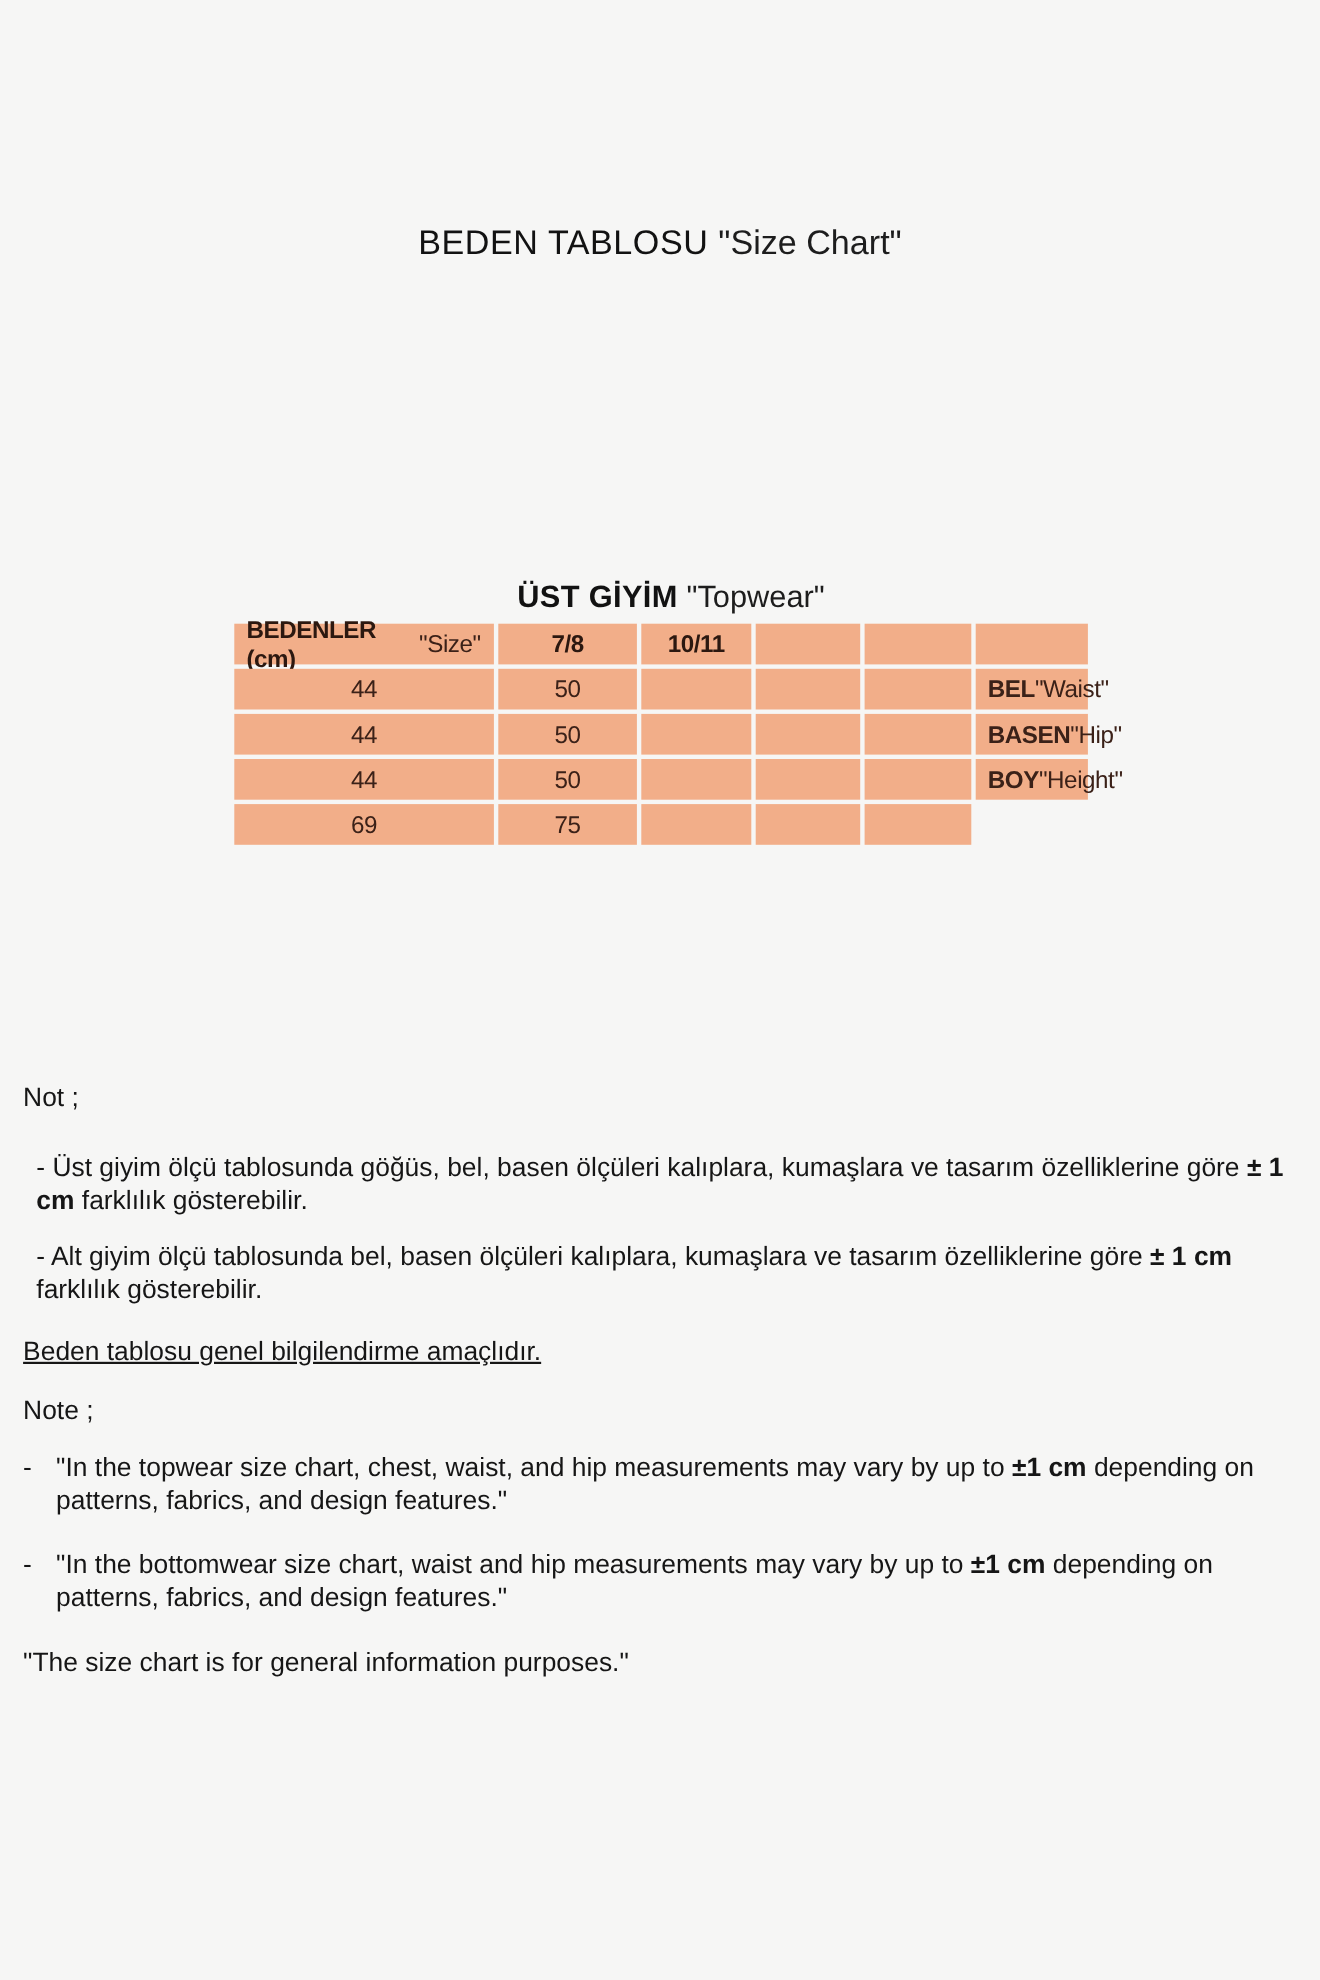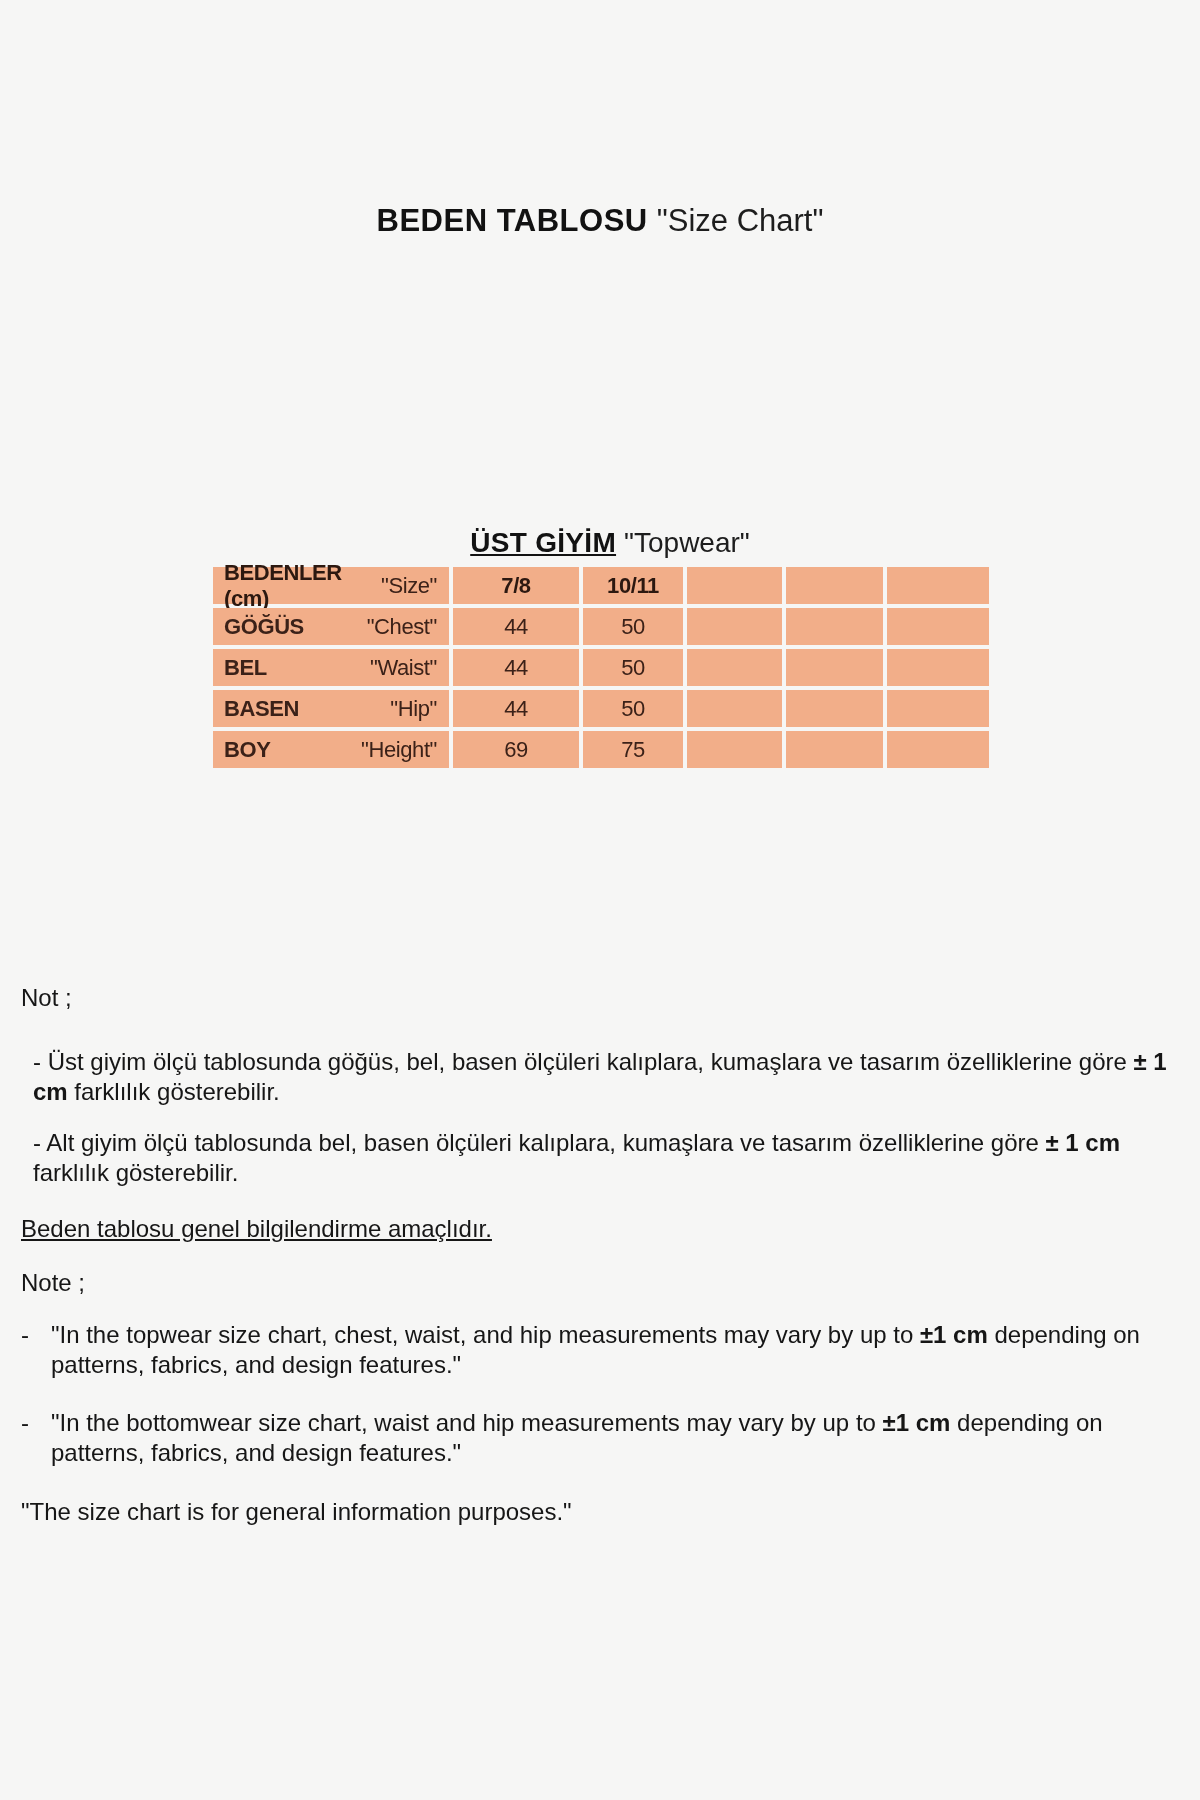--- a/index.html
+++ b/index.html
@@ -22,42 +22,42 @@
     top: 203px;
     left: 0;
     width: 1200px;
     text-align: center;
     font-size: 31px;
     line-height: 36px;
     white-space: nowrap;
     color: #121212;
   }
   .title-block .bold-part {
-    font-weight: bold;
+    font-weight: normal;
     letter-spacing: 0.5px;
   }
   .title-block .quoted-part {
     margin-left: 9px;
     font-weight: normal;
     color: #1d1d1d;
   }
 
   
   .subtitle-block {
     position: absolute;
     top: 526px;
     left: 0;
     width: 1220px;
     text-align: center;
     font-size: 28px;
     line-height: 34px;
     white-space: nowrap;
     color: #121212;
   }
-  .subtitle-block .bold-part { font-weight: bold; letter-spacing: 0.3px; text-decoration: underline; }
+  .subtitle-block .bold-part { font-weight: bold; letter-spacing: 0.3px; }
   .subtitle-block .quoted-part { margin-left: 8px; font-weight: normal; color: #1d1d1d; }
 
   
   .size-table {
     position: absolute;
     left: 213px;
     top: 567px;
     width: 912px;
     display: grid;
     grid-template-columns: 236px 126px 100px 95px 97px 102px;
@@ -128,24 +128,20 @@
 <div class="size-table" id="size-table">
     <div class="cell label-cell header">
       <span class="lbl-tr">BEDENLER (cm)</span>
       <span class="lbl-en">"Size"</span>
     </div>
     <div class="cell value-cell header">7/8</div>
     <div class="cell value-cell header">10/11</div>
     <div class="cell value-cell header"></div>
     <div class="cell value-cell header"></div>
     <div class="cell value-cell header"></div>
-    <div class="cell label-cell">
-      <span class="lbl-tr">GÖĞÜS</span>
-      <span class="lbl-en">"Chest"</span>
-    </div>
     <div class="cell value-cell">44</div>
     <div class="cell value-cell">50</div>
     <div class="cell value-cell"></div>
     <div class="cell value-cell"></div>
     <div class="cell value-cell"></div>
     <div class="cell label-cell">
       <span class="lbl-tr">BEL</span>
       <span class="lbl-en">"Waist"</span>
     </div>
     <div class="cell value-cell">44</div>

